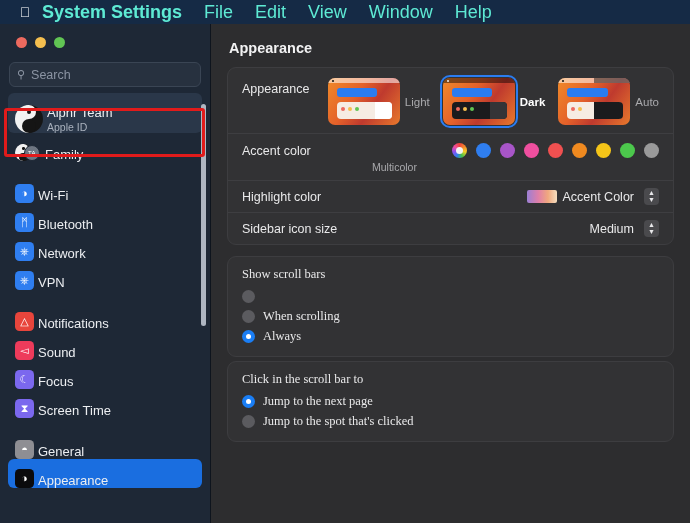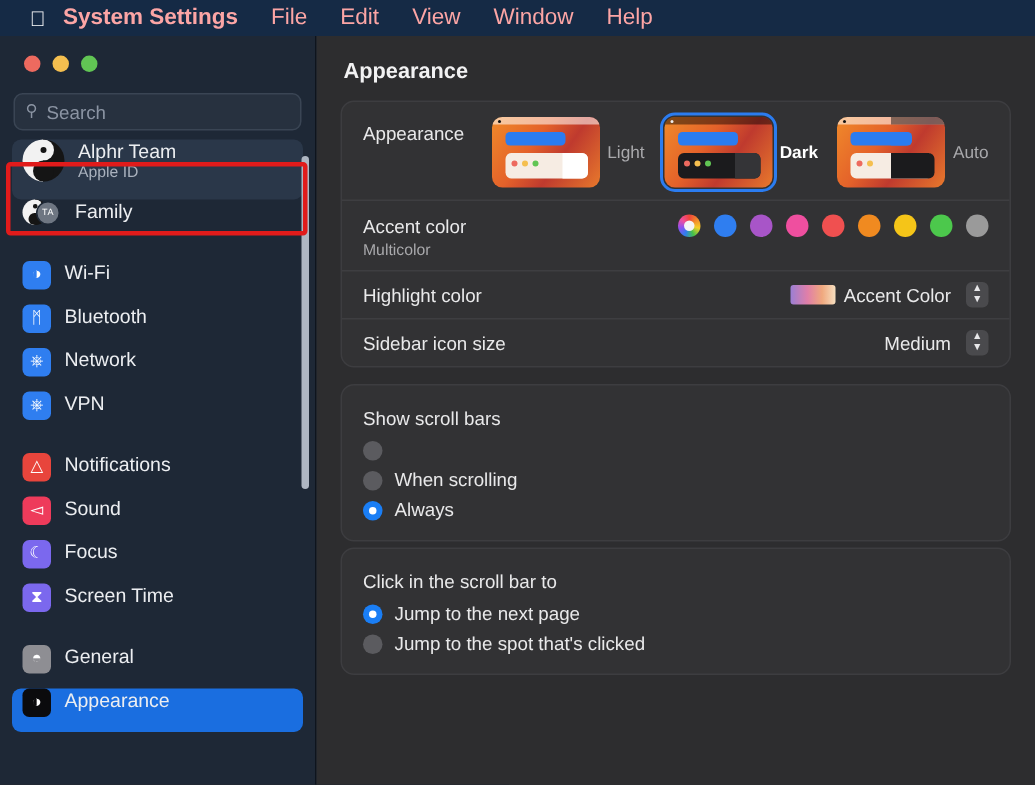--- a/index.html
+++ b/index.html
@@ -17,21 +17,21 @@
     background:#152a45;
     display:flex; align-items:center;
     padding-left:14px;
     gap:0;
   }
   .mb-apple {
     width:22px; display:flex; align-items:center; justify-content:center;
     font-size:14px; color:#ffffff; line-height:1;
   }
   .mb-item {
-    font-size:15px; color:#fca5a5; padding:0 11px; line-height:24px; white-space:nowrap;
+    font-size:18px; color:#5eead4; padding:0 11px; line-height:24px; white-space:nowrap;
   }
   .mb-item.bold { font-weight:bold; padding-left:6px; }
 
   
   #window {
     position:absolute; top:24px; left:0; width:690px; height:499px;
     display:flex;
   }
 
   
@@ -53,21 +53,21 @@
   #searchbox {
     margin:14px 9px 0 9px; height:25px;
     background:#27313f; border:1px solid #3a4554; border-radius:6px;
     display:flex; align-items:center; padding:0 7px; gap:6px;
   }
   .search-glyph { color:#8b94a3; font-size:11px; line-height:1; }
   .search-ph { color:#8b94a3; font-size:12.5px; }
 
   .sb-list { margin-top:6px; }
   .sb-row {
-    display:flex; align-items:flex-start; gap:9px;
+    display:flex; align-items:flex-end; gap:4px;
     height:29px; margin:0 8px; padding:0 7px; border-radius:6px;
   }
   .sb-row.account { height:40px; margin-top:2px; }
   .sb-row.selected { background:#1a6ee0; }
   .sb-row.account-bg { background:#2a3749; }
   .sb-label { font-size:13px; color:#eceef1; white-space:nowrap; }
   .sb-sub { font-size:10.5px; color:#a9b1bd; margin-top:1px; }
   .acct-text { display:flex; flex-direction:column; justify-content:center; }
 
   .sb-icon {
@@ -170,21 +170,21 @@
   .swatches { display:flex; gap:9px; margin-left:auto; }
   .sw { width:15px; height:15px; border-radius:50%; }
   .sw.multicolor {
     background:conic-gradient(#f0433a,#f2892c,#f5ce27,#58c martin,#45c248,#2f7ef0,#8e4ff0,#ef4f9f,#f0433a);
     background:conic-gradient(#f0433a,#f2892c,#f5ce27,#45c248,#2f7ef0,#8e4ff0,#ef4f9f,#f0433a);
     position:relative;
   }
   .sw.multicolor::after {
     content:""; position:absolute; inset:4px; border-radius:50%; background:#f4f4f5;
   }
-  .accent-caption { font-size:10.5px; color:#a9a9ac; text-align:left; margin-top:3px; padding-right:112px; }
+  .accent-caption { font-size:10.5px; color:#a9a9ac; text-align:center; margin-top:3px; padding-right:112px; }
 
   
   .popup {
     display:flex; align-items:center; gap:5px;
   }
   .stepper {
     width:15px; height:17px; border-radius:4px; background:#4a4a4d;
     display:flex; flex-direction:column; align-items:center; justify-content:center;
     color:#e8e8ea; font-size:7px; line-height:6.5px;
   }
@@ -195,21 +195,21 @@
 
   
   .toggle {
     width:31px; height:18px; border-radius:9px; background:#1a7ef5; position:relative;
   }
   .toggle .knob {
     position:absolute; right:1.5px; top:1.5px; width:15px; height:15px; border-radius:50%; background:#fff;
   }
 
   
-  .radio-card { padding:15px 14px 10px 14px; }
+  .radio-card { padding:10px 14px 10px 14px;font-family:Liberation Serif, serif; }
   .group-title { font-size:12.5px; color:#e9e9ea; margin-bottom:4px; }
   .radio-item { display:flex; align-items:center; gap:8px; height:20px; }
   .radio {
     width:13px; height:13px; border-radius:50%; background:#5b5b5f; flex:none; position:relative;
   }
   .radio.on { background:#1a7ef5; }
   .radio.on::after {
     content:""; position:absolute; left:4px; top:4px; width:5px; height:5px; border-radius:50%; background:#fff;
   }
   .radio-label { font-size:12.5px; color:#e9e9ea; }

